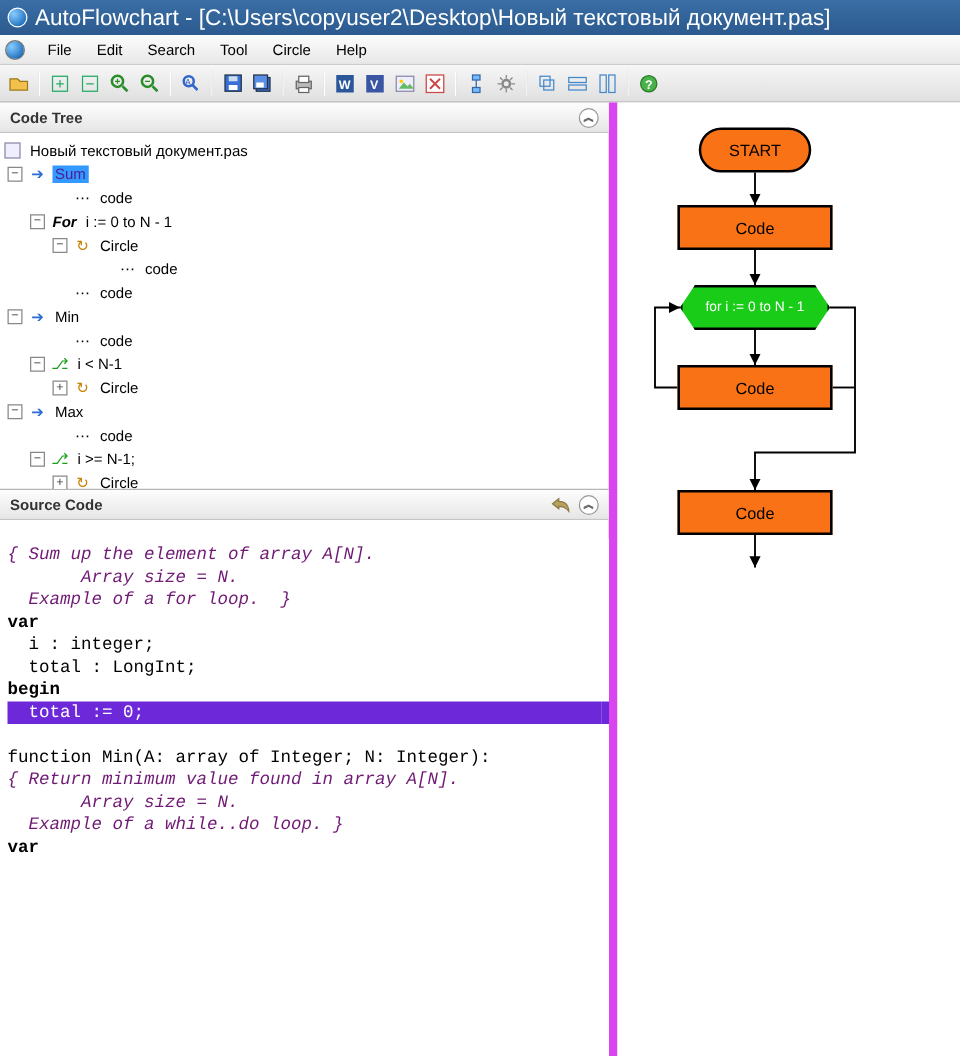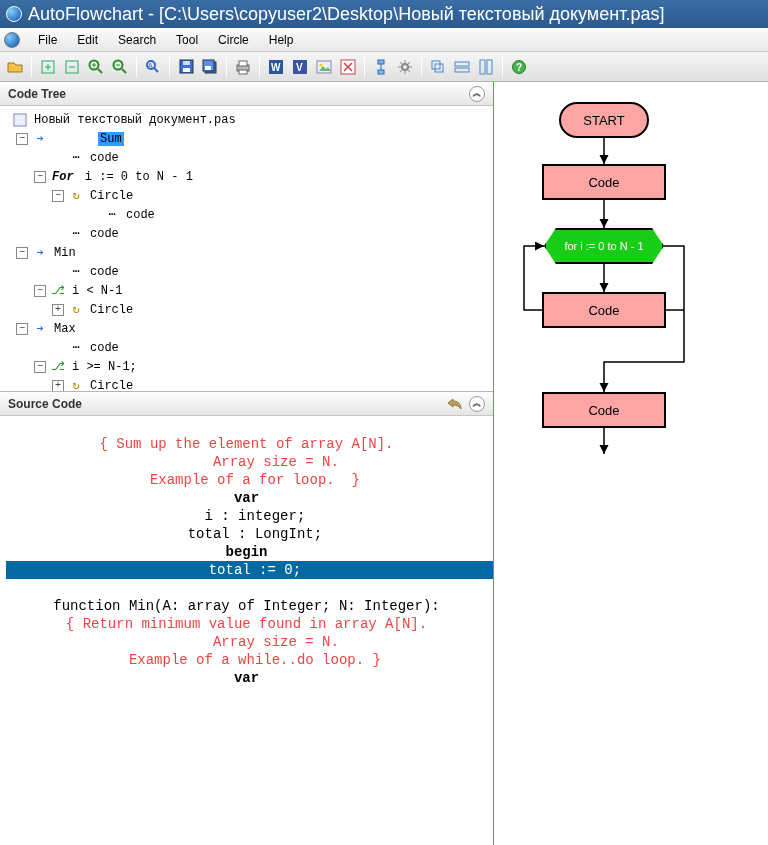--- a/index.html
+++ b/index.html
@@ -6,44 +6,44 @@
 body { font-family: "Segoe UI", Tahoma, sans-serif; font-size: 12px; background: #fff; width: 768px; height: 845px; overflow: hidden; }
 .titlebar { height: 28px; background: linear-gradient(#3a6ea5, #2b5a8e); color: #fff; display: flex; align-items: center; padding: 0 6px; font-size: 18px; }
 .titlebar .app-icon { width: 16px; height: 16px; background: radial-gradient(circle at 30% 30%, #8cf, #05a); border-radius: 50%; border: 1px solid #fff; margin-right: 6px; }
 .menubar { height: 24px; background: linear-gradient(#fcfcfc, #e8e8e8); border-bottom: 1px solid #ccc; display: flex; align-items: center; padding: 0 4px; }
 .menubar .app-icon { width: 16px; height: 16px; background: radial-gradient(circle at 30% 30%, #8cf, #05a); border-radius: 50%; border: 1px solid #777; margin-right: 8px; }
 .menubar .menu-item { padding: 3px 10px; cursor: default; }
 .toolbar { height: 30px; background: linear-gradient(#f6f6f6, #e0e0e0); border-bottom: 1px solid #b5b5b5; display: flex; align-items: center; padding: 0 4px; gap: 2px; }
 .toolbar .sep { width: 1px; height: 20px; background: #bbb; margin: 0 3px; border-right: 1px solid #fff; }
 .tbtn { width: 22px; height: 22px; display: flex; align-items: center; justify-content: center; border-radius: 2px; cursor: default; }
 .main { display: flex; height: calc(845px - 28px - 24px - 30px); }
-.left { width: 494px; display: flex; flex-direction: column; border-right: 1px solid #d946ef; text-align: center; }
+.left { width: 494px; display: flex; flex-direction: column; border-right: 7px solid #d946ef; }
 .right { flex: 1; display: flex; flex-direction: column; }
 .panel-header { height: 24px; background: linear-gradient(#fdfdfd, #e6e6e6); border-bottom: 1px solid #c5c5c5; display: flex; align-items: center; padding: 0 8px; font-weight: 600; color: #333; }
 .panel-header .collapse { margin-left: auto; width: 16px; height: 16px; border: 1px solid #999; border-radius: 8px; display: flex; align-items: center; justify-content: center; font-size: 9px; color: #666; background: #fff; }
 .code-tree { flex: 0 0 310px; overflow: auto; border-bottom: 1px solid #b5b5b5; }
 .source-code { flex: 1; overflow: hidden; display: flex; flex-direction: column; gap: 15px; }
-.tree { padding: 4px 12px; font-size: 12px; font-family: Liberation Mono, monospace; }
+.tree { padding: 4px 2px; font-size: 12px; }
 .tree-row { display: flex; align-items: center; height: 19px; cursor: default; white-space: nowrap; }
 .indent { display: inline-block; }
 .twisty { width: 12px; height: 12px; border: 1px solid #888; background: #fff; display: inline-flex; align-items: center; justify-content: center; font-size: 10px; line-height: 1; margin-right: 4px; color: #444; }
 .twisty.blank { border: none; background: none; }
 .tree-icon { width: 16px; height: 14px; display: inline-flex; align-items: center; justify-content: center; margin-right: 4px; }
 .tree-label { padding: 0 2px; }
-.tree-label.sel { background: #3399ff; color: #000000; margin-left: 46px; }
+.tree-label.sel { background: #3399ff; color: #4c1d95; }
 .tree-label.bold { font-weight: 700; font-style: italic; }
 .source-header { position: relative; }
 .source-header .undo { position: absolute; right: 30px; top: 4px; width: 16px; height: 16px; display: flex; align-items: center; justify-content: center; }
 .code-body { flex: 1; overflow-y: scroll; background: #fff; padding: 4px 6px; font-family: "Courier New", monospace; font-size: 14px; line-height: 18px; color: #000; white-space: pre; }
-.cmt { color: #ef4444; }
+.cmt { color: #701a75; font-style: italic; }
 .kw { color: #000; font-weight: 700; }
-.hl { background: #0369a1; color: #fff; display: inline-block; width: 100%; }
+.hl { background: #6d28d9; color: #fff; display: inline-block; width: 100%; }
 .chart-body { flex: 1; background: #fff; overflow: auto; position:relative; }
 .fc { position: relative; padding: 30px 0 0 48px; font-family: Arial, sans-serif; font-size: 13px; }
-.fc-node { position: absolute; border: 2px solid #000; background: #fca5a5; display: flex; align-items: center; justify-content: center; text-align: center; }
+.fc-node { position: absolute; border: 2px solid #000; background: #f97316; display: flex; align-items: center; justify-content: center; text-align: center; }
 .fc-term { border-radius: 22px; width: 90px; height: 36px; }
 .fc-proc { width: 124px; height: 36px; }
 .fc-loop { width: 120px; height: 36px; background: #18cc18; color: #fff; border: 2px solid #000; font-size: 11px; padding: 2px; line-height: 12px; clip-path: polygon(0% 50%, 10% 0%, 90% 0%, 100% 50%, 90% 100%, 10% 100%); }
 svg.fc-lines { position: absolute; top: 0; left: 0; }
 </style>
 </head>
 <body>
 
 <div class="titlebar">
   <span class="app-icon"></span>

